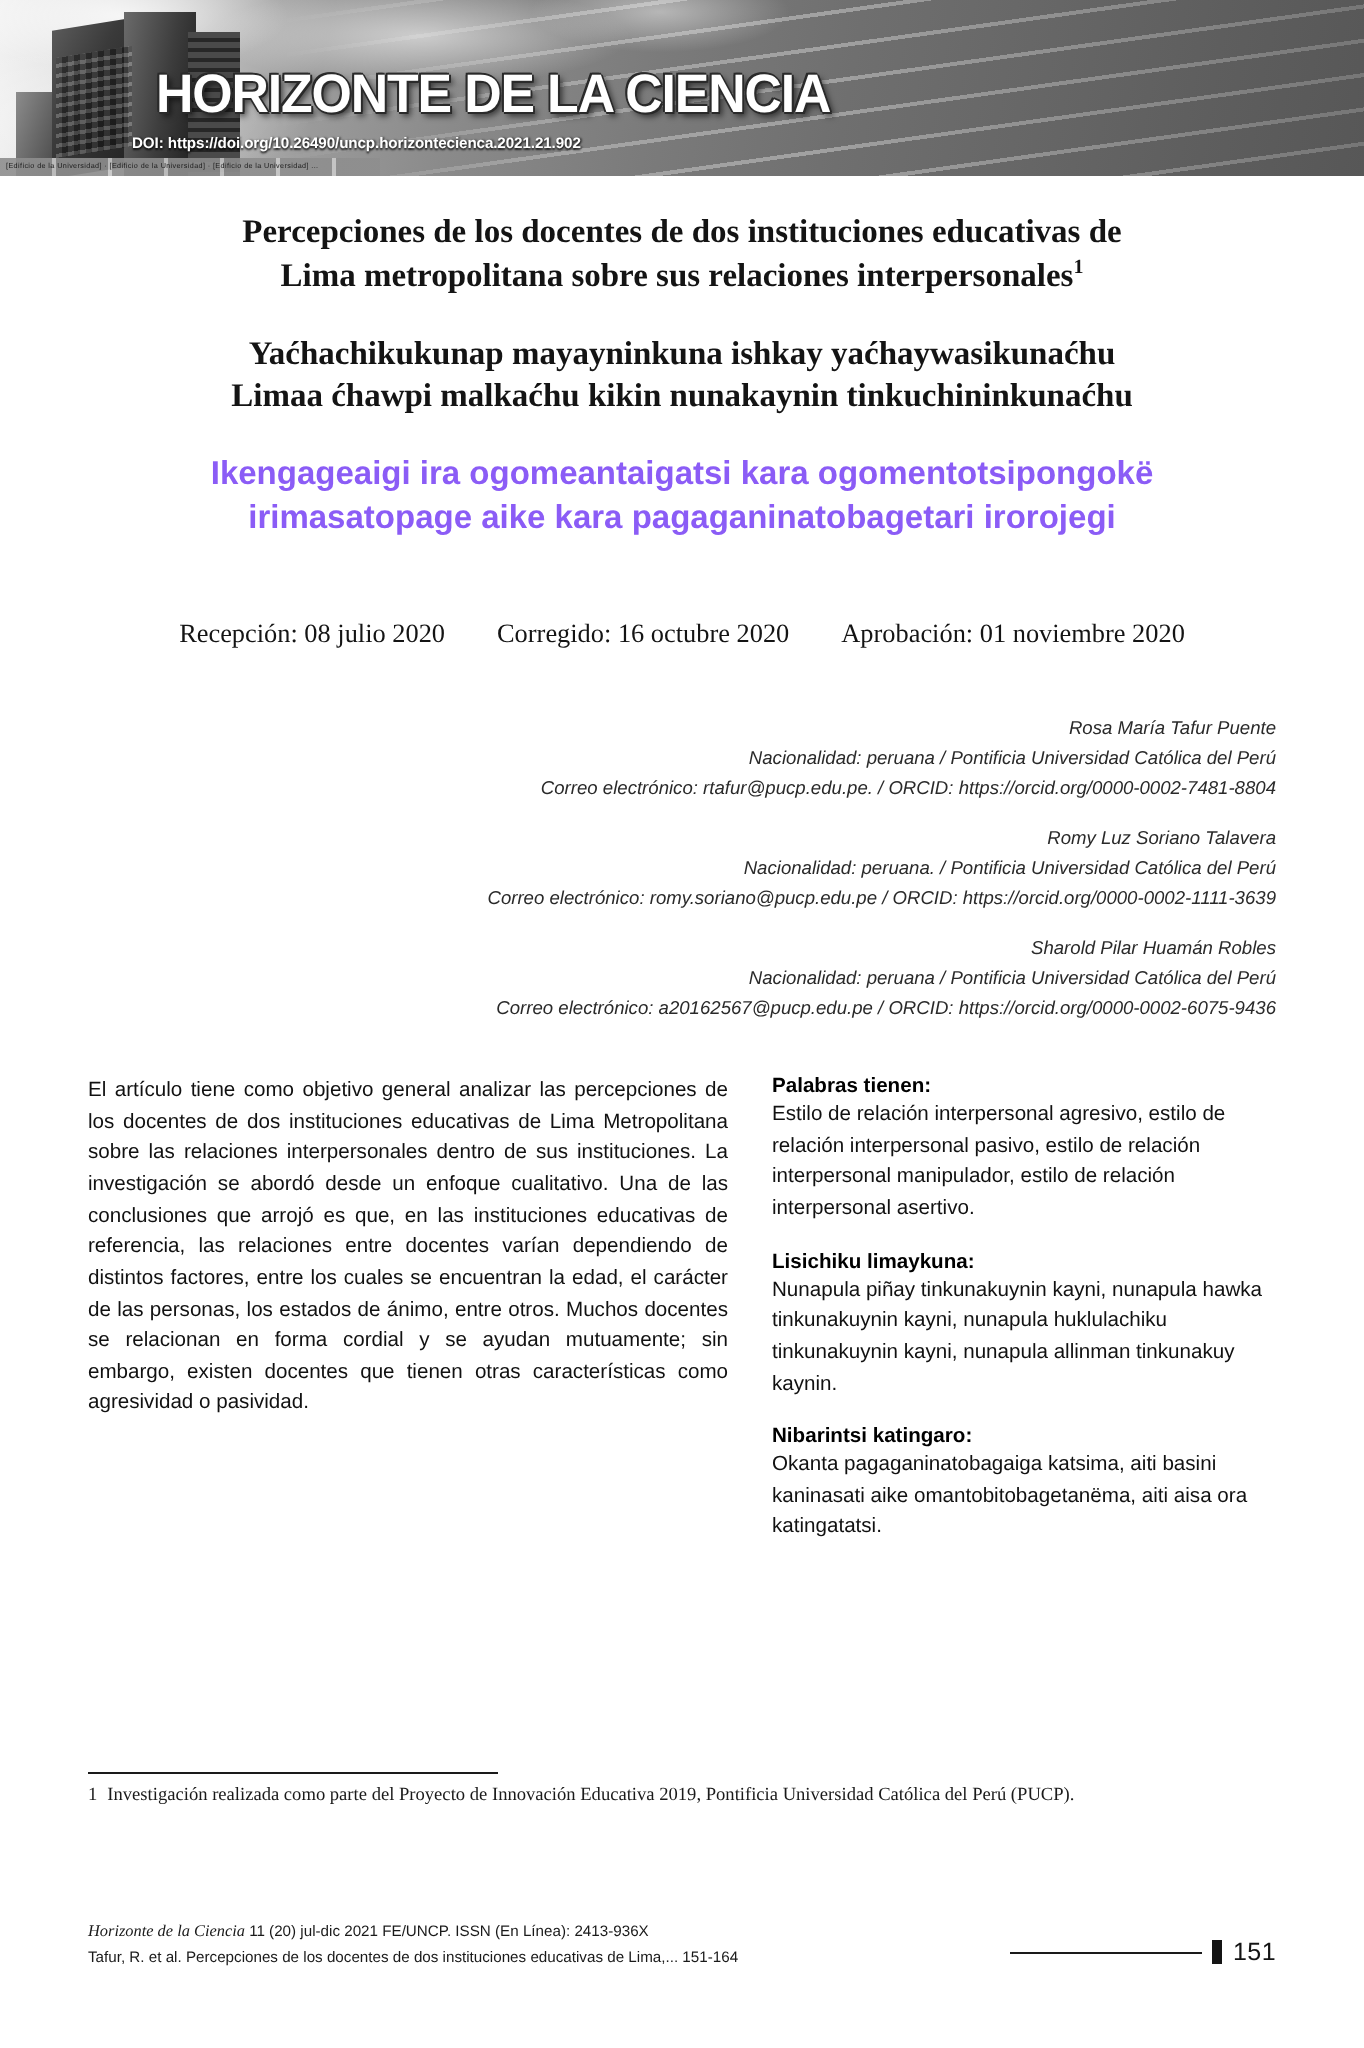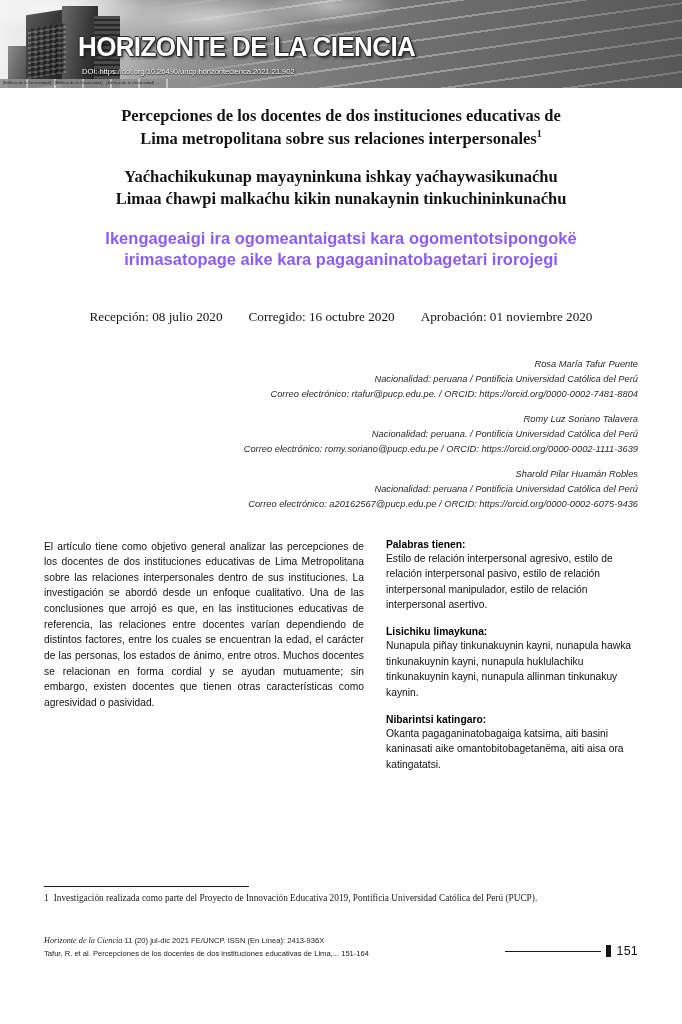--- a/index.html
+++ b/index.html
@@ -117,23 +117,23 @@
     text-shadow:
       1px 0 0 #2a2a2a, -1px 0 0 #2a2a2a,
       0 1px 0 #2a2a2a, 0 -1px 0 #2a2a2a,
       1px 1px 0 #2a2a2a, -1px -1px 0 #2a2a2a,
       2px 2px 3px rgba(0,0,0,.65);
     transform: scaleX(.96);
     transform-origin: left center;
   }
   .banner-doi {
     position: absolute;
-    left: 82px; top: 67px;
-    font-family: "Liberation Sans", sans-serif;
-    font-weight: normal;
+    left: 66px; top: 67px;
+    font-family: "Liberation Sans", sans-serif;
+    font-weight: bold;
     font-size: 7.6px;
     letter-spacing: -0.05px;
     color: #ffffff;
     white-space: nowrap;
     text-shadow: 0 1px 1px rgba(0,0,0,.8), 1px 0 1px rgba(0,0,0,.5);
     text-align: center;
   }
 
   
   .page {
@@ -248,21 +248,21 @@
     display: flex;
     gap: 5px;
   }
   .footnote .fn-num { flex: 0 0 auto; }
   .footnote .fn-txt { flex: 1 1 auto; text-align: justify; }
 
   
   .footer {
     position: absolute;
     left: 44px;
-    top: 934px;
+    top: 959px;
     width: 594px;
     display: flex;
     align-items: flex-end;
     justify-content: space-between;
   }
   .footer-left {
     font-family: "Liberation Sans", sans-serif;
     font-size: 7.6px;
     line-height: 1.65;
     color: #1a1a1a;

